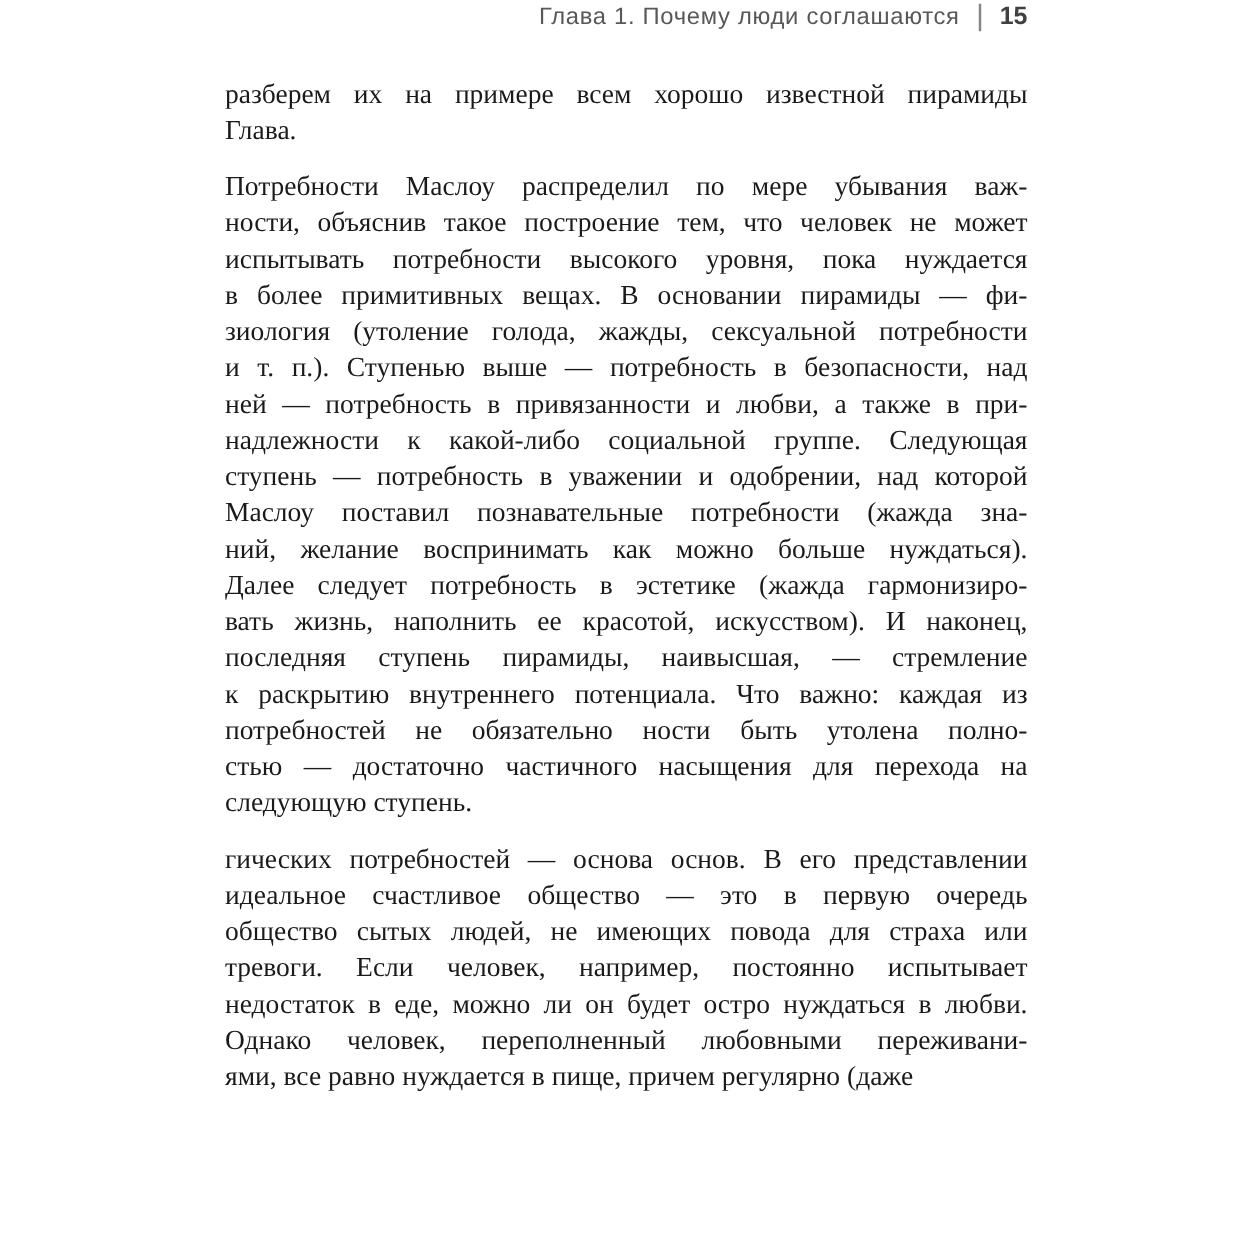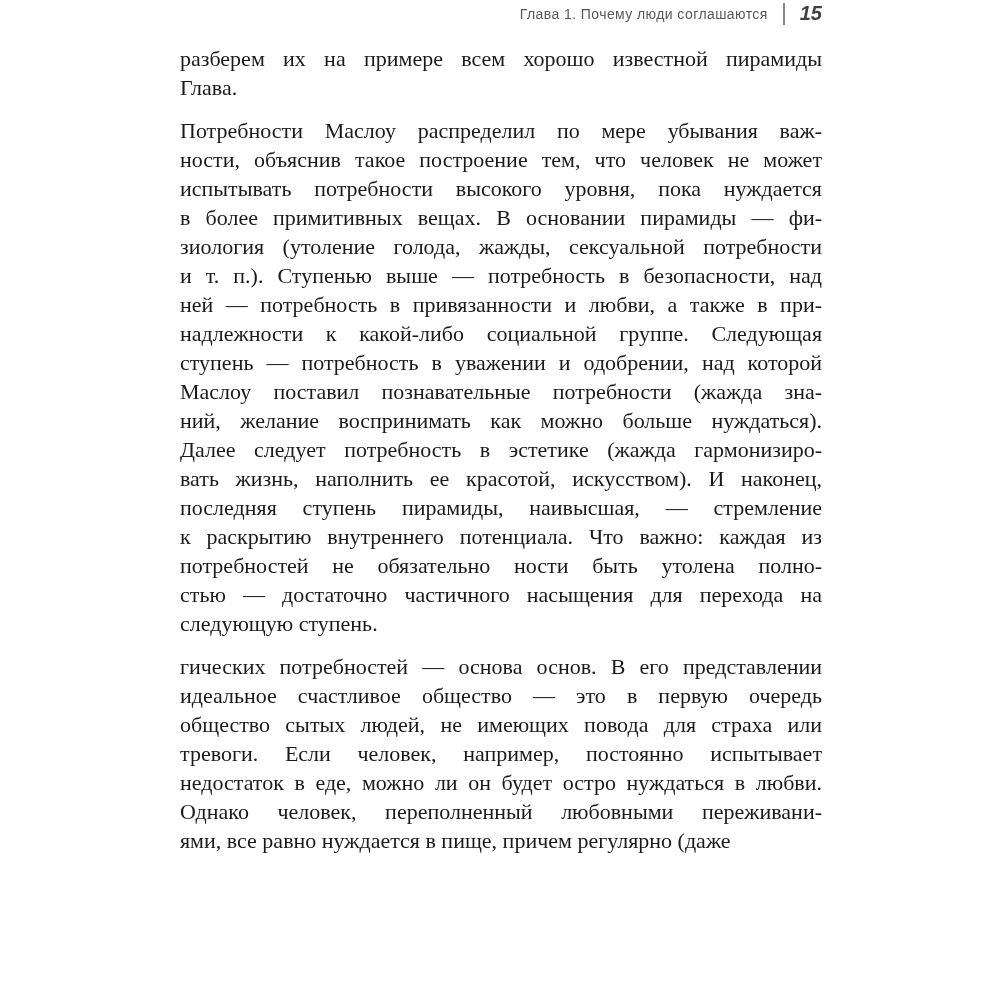--- a/index.html
+++ b/index.html
@@ -18,47 +18,46 @@
   .running-header {
     position: absolute;
     top: 2px;
     right: 178px;
     display: flex;
     align-items: center;
     gap: 15px;
     font-family: "Liberation Sans", "DejaVu Sans", sans-serif;
   }
   .chapter-title {
-    font-size: 14px;
+    font-size: 19px;
     color: #57585a;
     letter-spacing: 0.03em;
   }
   .header-divider {
     display: inline-block;
     width: 2px;
     height: 22px;
     background: #85868a;
   }
   .page-number {
     font-size: 20px;
     font-weight: bold;
     color: #404043;
-    font-style: italic;
   }
   .page-body {
     position: absolute;
     left: 180px;
     top: 44px;
     width: 642px;
     color: #1a1a1a;
     font-size: 22px;
     line-height: 29px;
   }
   .paragraph {
-    margin: 0 0 14px 0;
+    margin: 16px 0 14px 0;
   }
   .line {
     text-align: justify;
     text-align-last: justify;
   }
   .line.last {
     text-align-last: left;
   }
 </style>
 </head>

